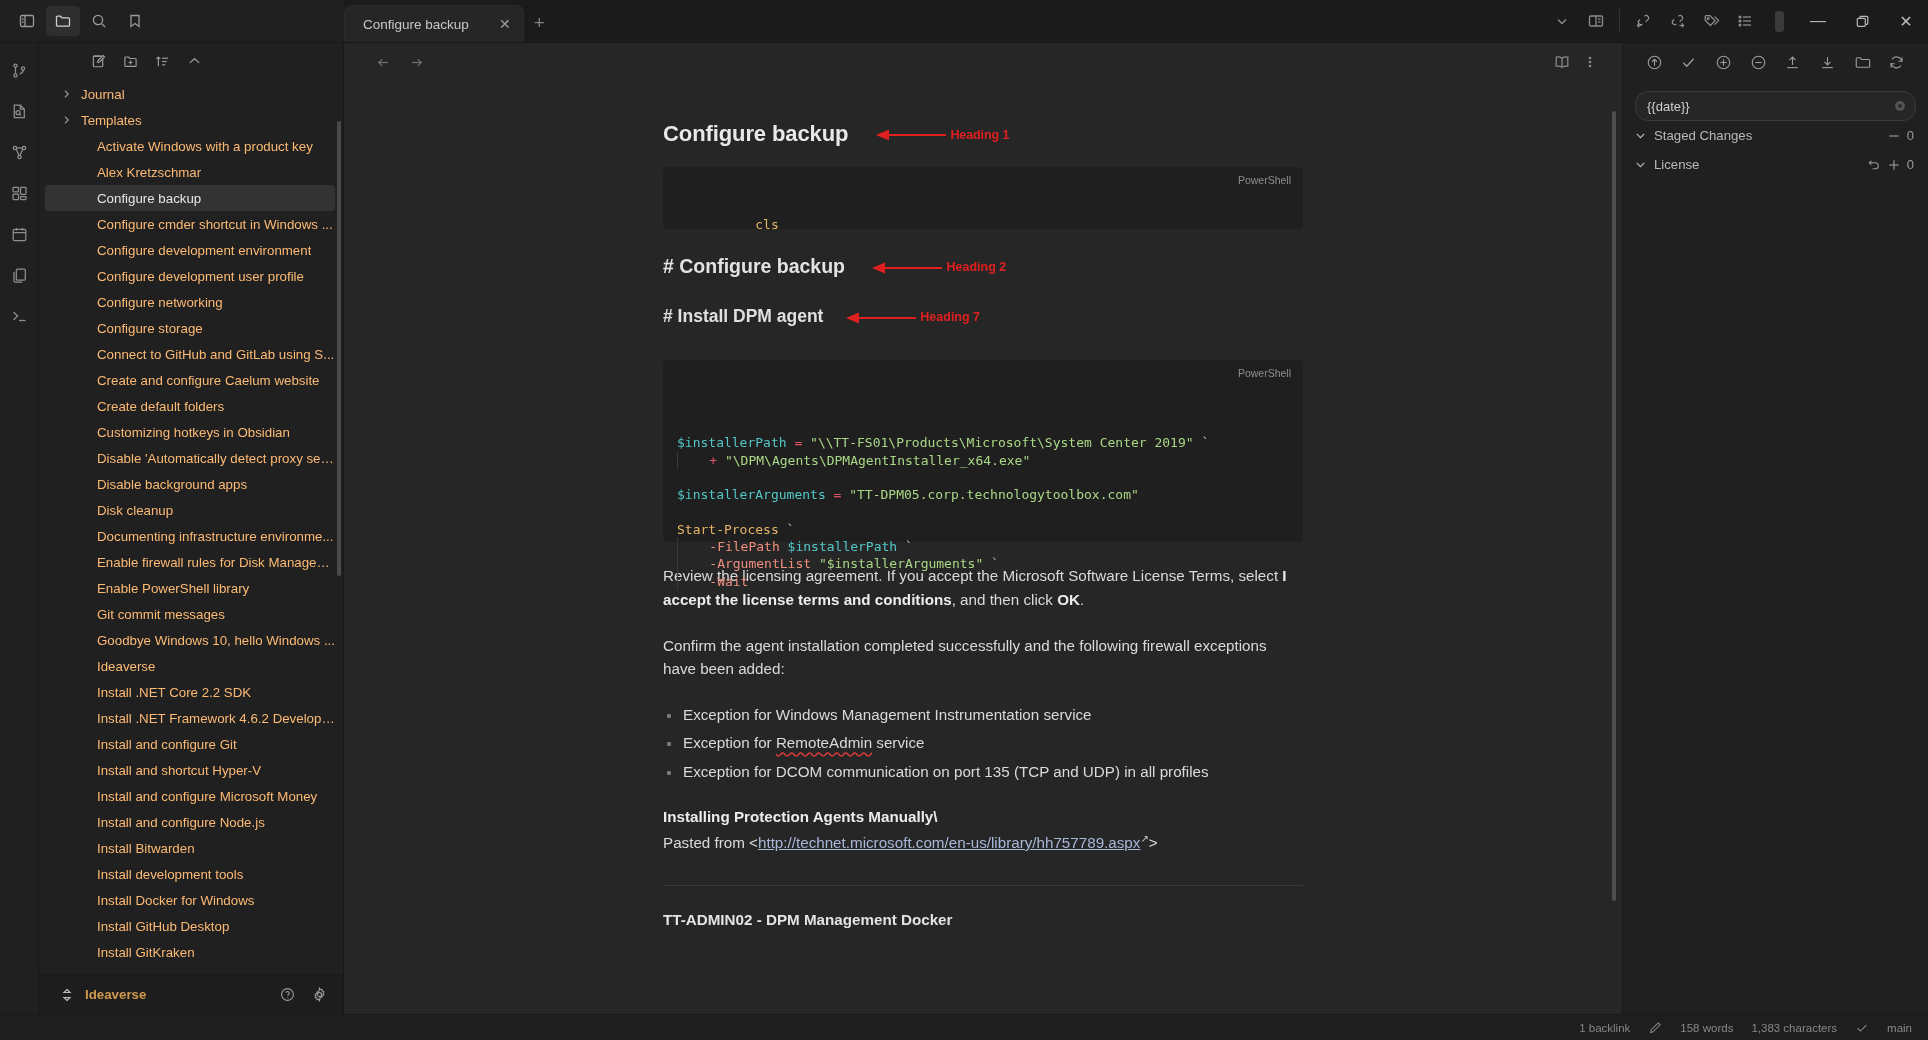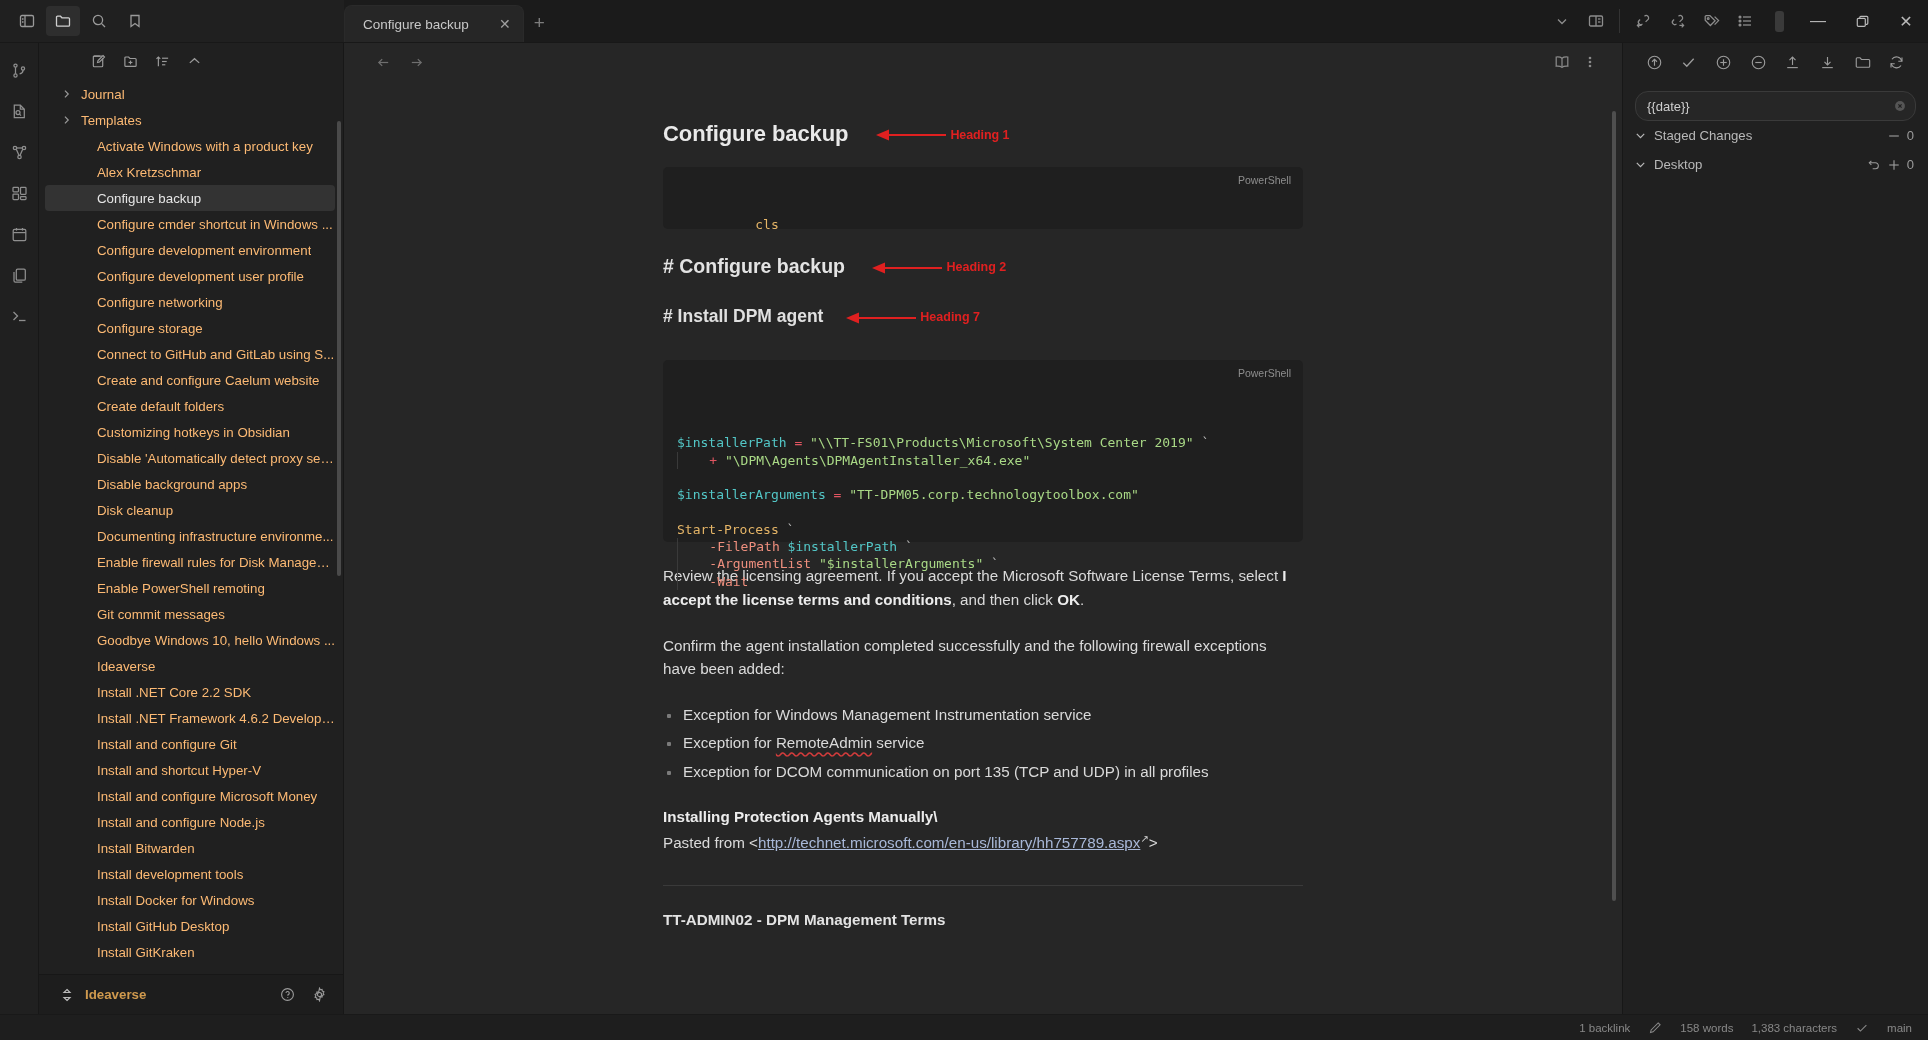--- a/index.html
+++ b/index.html
@@ -460,21 +460,21 @@
           <div class="nav-row">
             <span class="nav-label">Disk cleanup</span>
           </div>
           <div class="nav-row">
             <span class="nav-label">Documenting infrastructure environme...</span>
           </div>
           <div class="nav-row">
             <span class="nav-label">Enable firewall rules for Disk Managem...</span>
           </div>
           <div class="nav-row">
-            <span class="nav-label">Enable PowerShell remoting</span>
+            <span class="nav-label">Enable PowerShell library</span>
           </div>
           <div class="nav-row">
             <span class="nav-label">Git commit messages</span>
           </div>
           <div class="nav-row">
             <span class="nav-label">Goodbye Windows 10, hello Windows ...</span>
           </div>
           <div class="nav-row">
             <span class="nav-label">Ideaverse</span>
           </div>
@@ -631,21 +631,21 @@
           <li>Exception for DCOM communication on port 135 (TCP and UDP) in all profiles</li>
         </ul>
 
 
         <p class="para bold">Installing Protection Agents Manually\</p>
         <p style="margin-top:2px">
           <span>Pasted from &lt;</span><a class="link" href="#">http://technet.microsoft.com/en-us/library/hh757789.aspx</a><span class="ext">↗</span><span>&gt;</span>
         </p>
 
         <div class="hr"></div>
-        <p class="below">TT-ADMIN02 - DPM Management Terms</p>
+        <p class="below">TT-ADMIN02 - DPM Management Docker</p>
       </div>
     </div>
   </div>
 
   <div class="rightpanel">
     <div class="rp-toolbar">
       <span>
         <svg width="17" height="17" viewBox="0 0 18 18" fill="none" stroke="currentColor" stroke-width="1.2">
           <circle cx="9" cy="9" r="6.6"></circle>
             <path d="M9 12.4V5.6"></path>
@@ -725,21 +725,21 @@
         <span>0</span>
       </span>
     </div>
 
     <div class="rp-group">
       <span>
         <svg width="13" height="13" viewBox="0 0 14 14" fill="none" stroke="currentColor" stroke-width="1.3">
             <path d="M3 5.3l4 4 4-4"></path>
           </svg>
       </span>
-      <span class="gname">Desktop</span>
+      <span class="gname">License</span>
       <span class="rp-count">
         <span>
           <svg width="14" height="14" viewBox="0 0 16 16" fill="none" stroke="currentColor" stroke-width="1.2">
             <path d="M3 5.5h6.6a3.4 3.4 0 0 1 0 6.8H6.5"></path>
               <path d="M5 3.2L2.6 5.5 5 7.8"></path>
           </svg>
         </span>
         <span>
           <svg width="14" height="14" viewBox="0 0 16 16" stroke="currentColor" stroke-width="1.3">
               <line x1="8" y1="2.6" x2="8" y2="13.4"></line>

